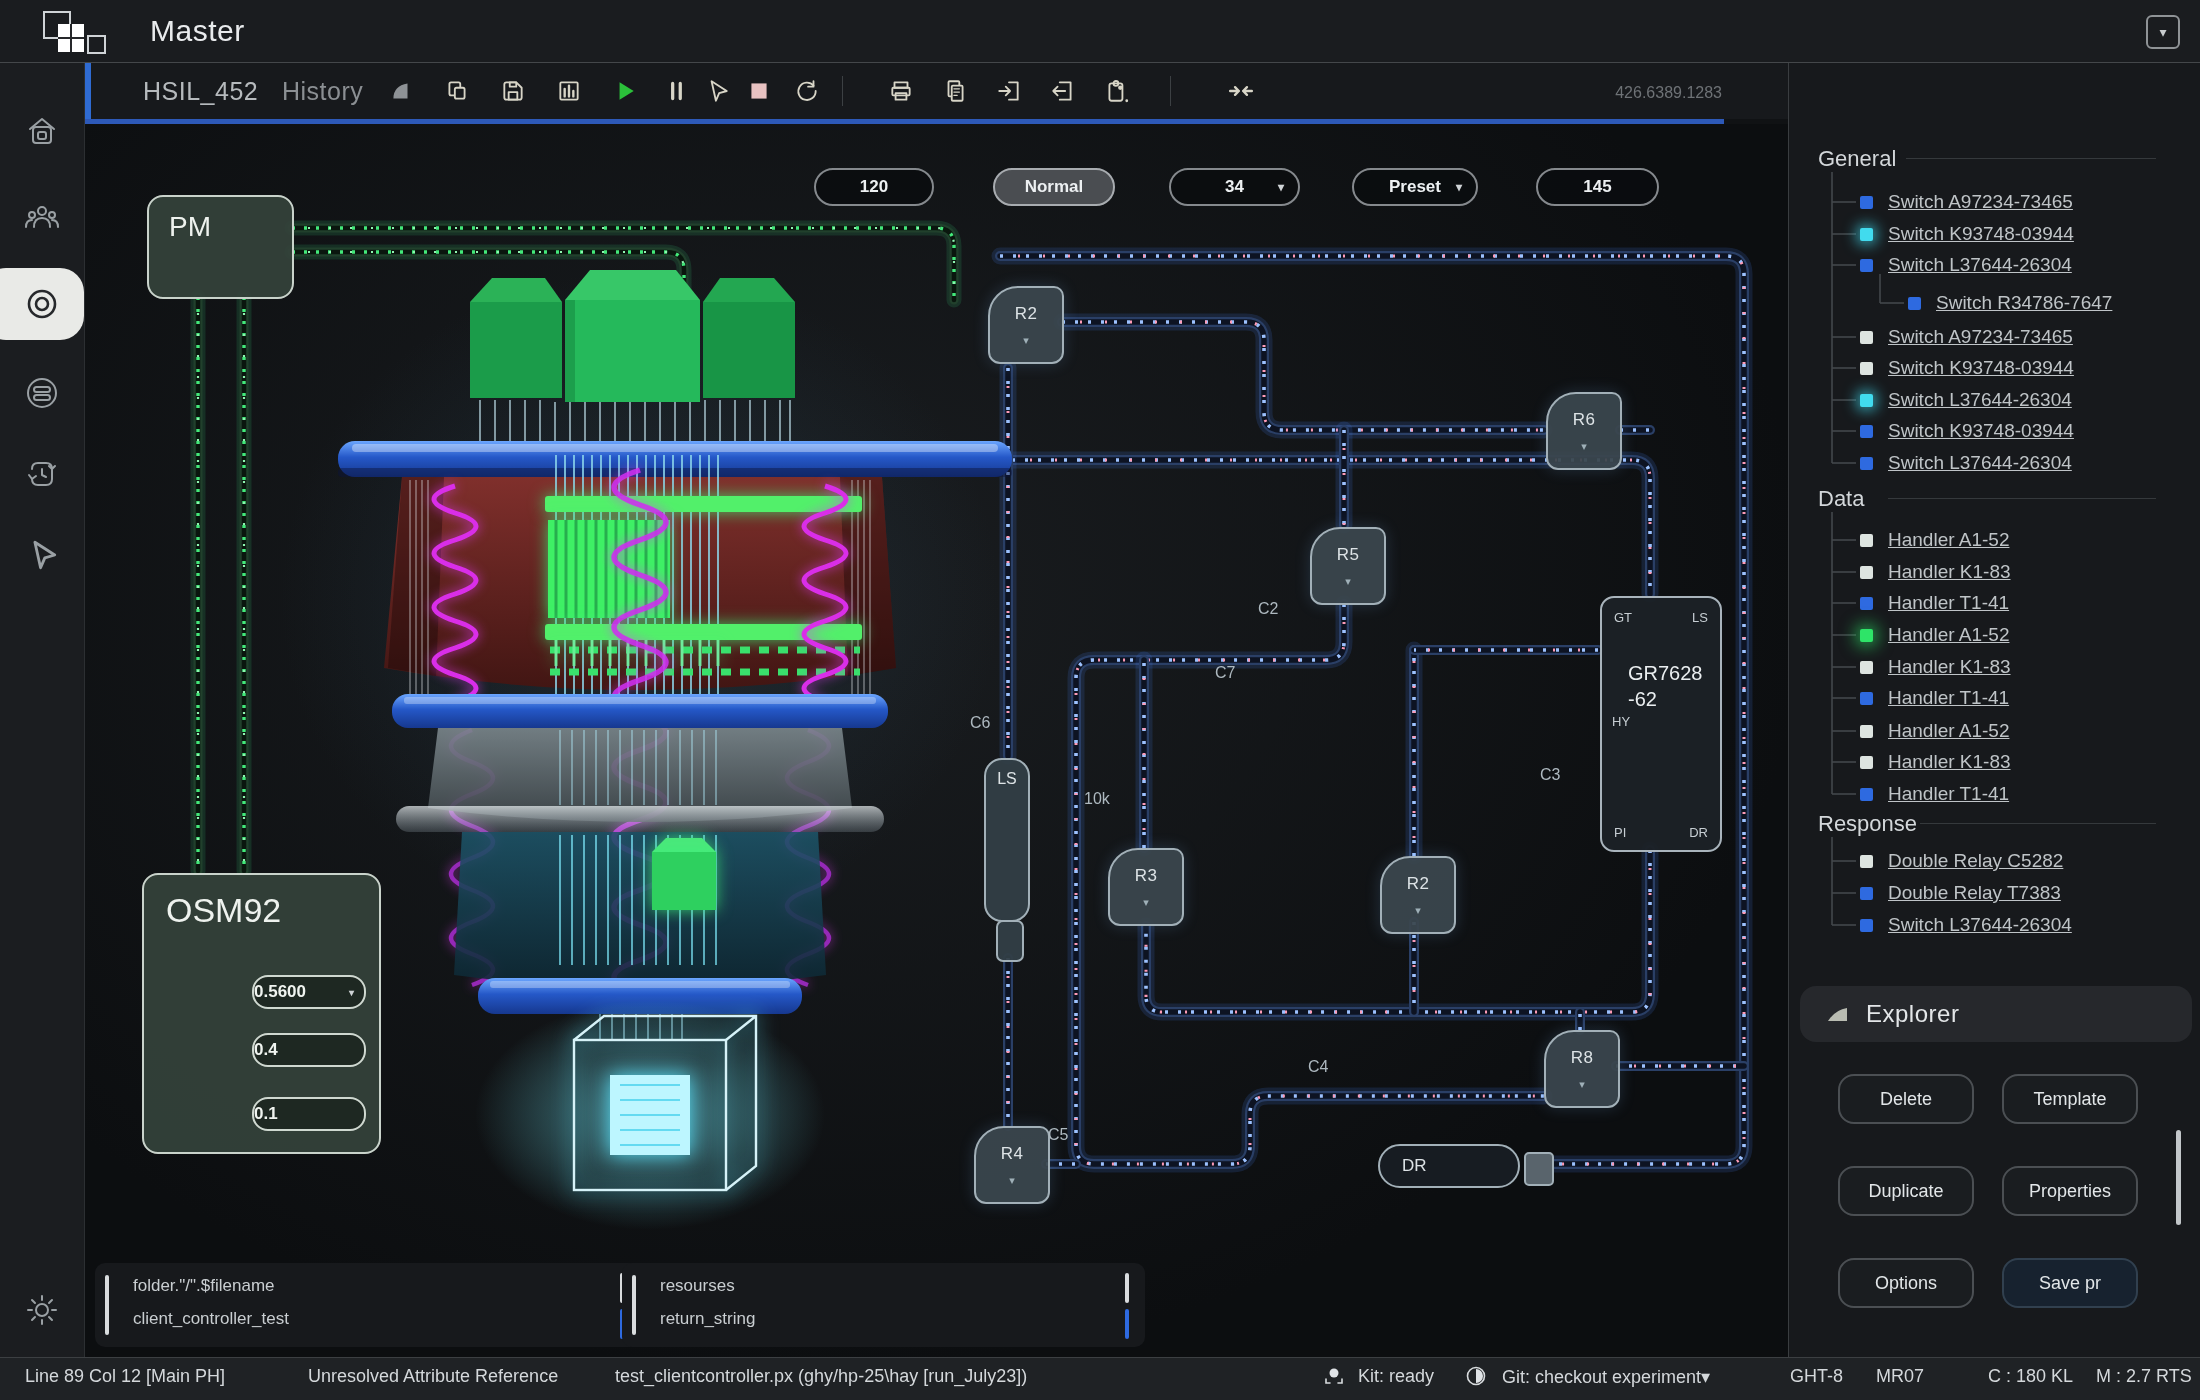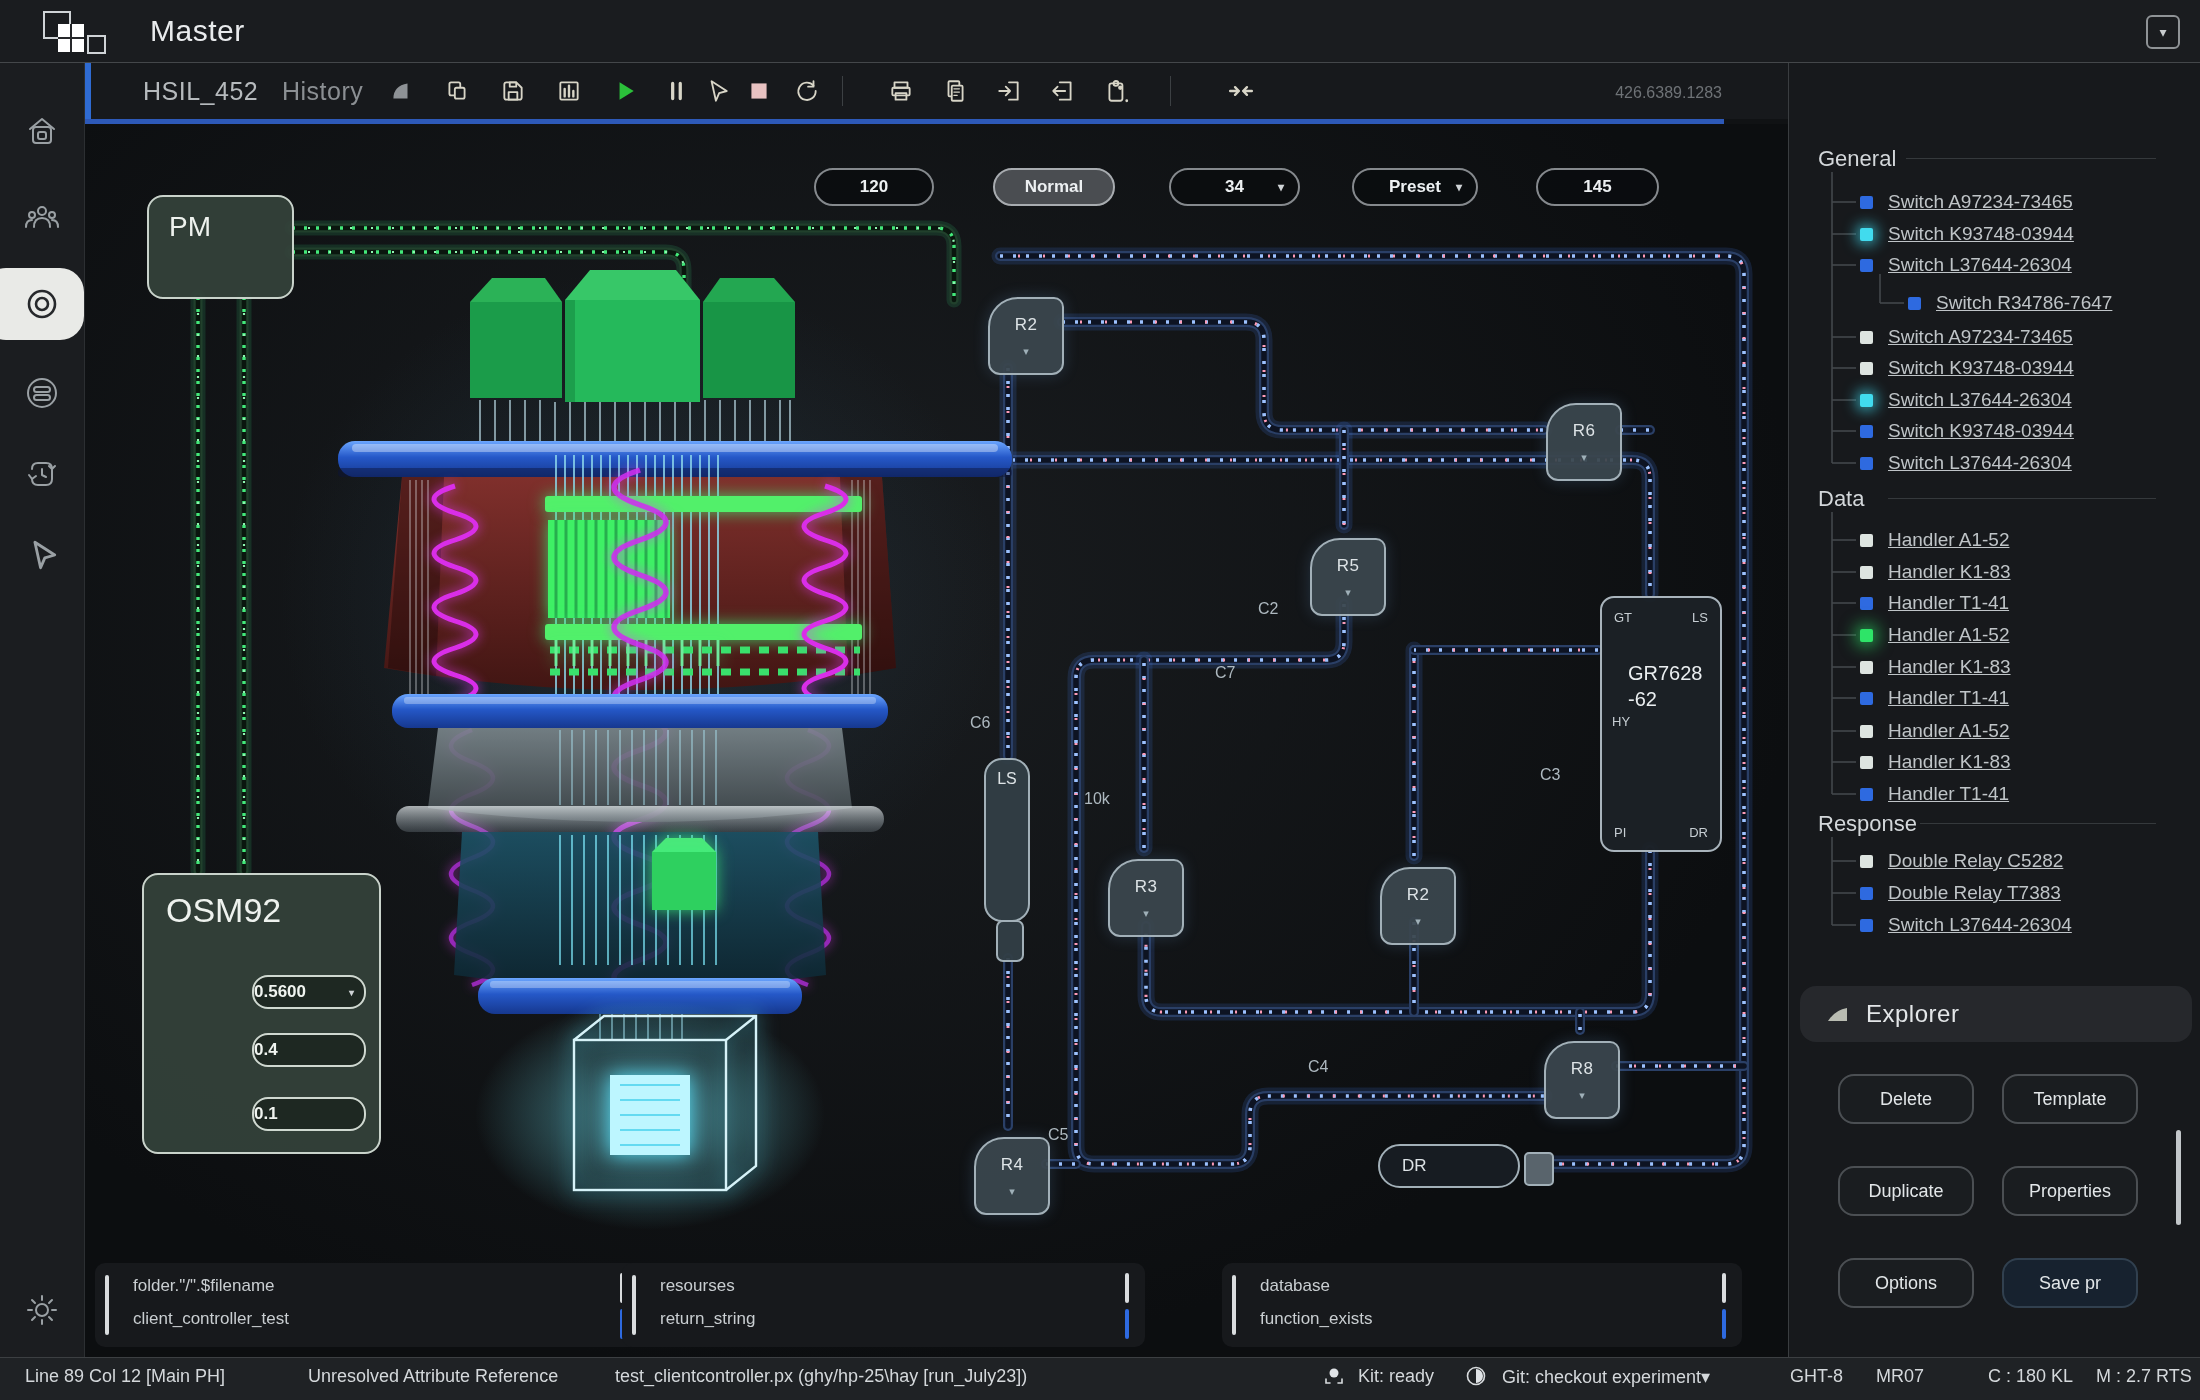--- a/index.html
+++ b/index.html
@@ -42,21 +42,21 @@
 
   .gbox{position:absolute;background:rgba(52,66,58,.93);border:2px solid #c9d3cb;border-radius:16px;}
   .gbox .btitle{position:absolute;color:#eef2ee;}
   .opill{position:absolute;width:110px;height:30px;border:2px solid #cfd8d0;border-radius:16px;
          background:rgba(14,22,18,.55);color:#f0f4f0;font-size:17px;font-weight:bold;
          display:flex;align-items:center;justify-content:flex-start;}
   .opill .pillcaret{right:10px;font-size:10px;}
 
   .node{position:absolute;width:72px;height:74px;background:rgba(58,70,78,.94);border:2px solid #a2b0b8;
         border-radius:30px 10px 12px 12px;box-shadow:0 0 16px rgba(130,190,255,.18);
-        display:flex;flex-direction:column;align-items:center;justify-content:center;gap:10px;margin-top:11px;}
+        display:flex;flex-direction:column;align-items:center;justify-content:center;gap:10px;}
   .node .nl{font-size:17px;color:#dde3e6;letter-spacing:.5px;}
   .node .nc{font-size:11px;color:#9fb0b8;}
   .lsnode{position:absolute;left:984px;top:758px;width:46px;height:164px;background:rgba(50,62,70,.95);
           border:2px solid #a2b0b8;border-radius:18px;color:#dde3e6;font-size:16px;
           display:flex;justify-content:center;padding-top:10px;box-sizing:border-box;}
   .lsstub{position:absolute;left:996px;top:920px;width:24px;height:38px;background:rgba(50,62,70,.95);
           border:2px solid #a2b0b8;border-radius:7px;}
   .drpill{position:absolute;left:1378px;top:1144px;width:142px;height:44px;background:rgba(24,30,36,.95);
           border:2px solid #a2b0b8;border-radius:22px;color:#dde3e6;font-size:17px;
           display:flex;align-items:center;padding-left:22px;box-sizing:border-box;}
@@ -466,27 +466,20 @@
     <div class="iobar-rw" style="left:525px"></div>
     <div class="iobar-rb" style="left:525px"></div>
   </div>
   <div class="iopanel" style="left:622px;width:523px">
     <div class="iobar-l"></div>
     <span class="ioline" style="top:13px">resourses</span>
     <span class="ioline" style="top:46px">return_string</span>
     <div class="iobar-rw" style="left:503px"></div>
     <div class="iobar-rb" style="left:503px"></div>
   </div>
-  <div class="iopanel" style="left:1222px;width:520px">
-    <div class="iobar-l"></div>
-    <span class="ioline" style="top:13px">database</span>
-    <span class="ioline" style="top:46px">function_exists</span>
-    <div class="iobar-rw" style="left:500px"></div>
-    <div class="iobar-rb" style="left:500px"></div>
-  </div>
 
   <div class="abs titlebar"></div>
   <svg class="abs" style="left:42px;top:10px" width="92" height="46" viewBox="0 0 92 46">
     <rect x="2" y="2" width="26" height="26" fill="none" stroke="#cfd3d6" stroke-width="2"></rect>
     <rect x="16" y="14" width="26" height="28" fill="#ffffff"></rect>
     <path d="M29,14 V42 M16,28 H42" stroke="#26282b" stroke-width="2"></path>
     <rect x="46" y="26" width="17" height="17" fill="none" stroke="#cfd3d6" stroke-width="2"></rect>
   </svg>
   <span class="abs apptitle">Master</span>
   <div class="abs winbtn caret"></div>

